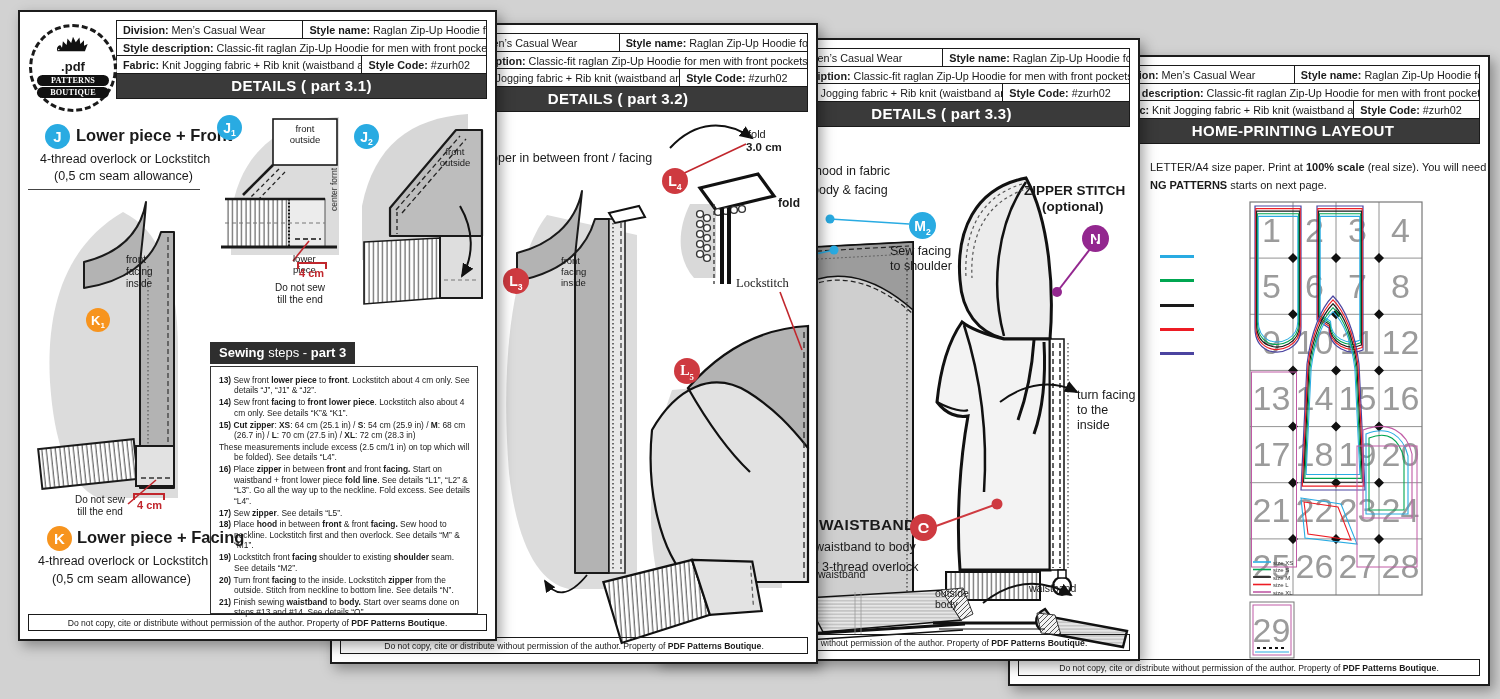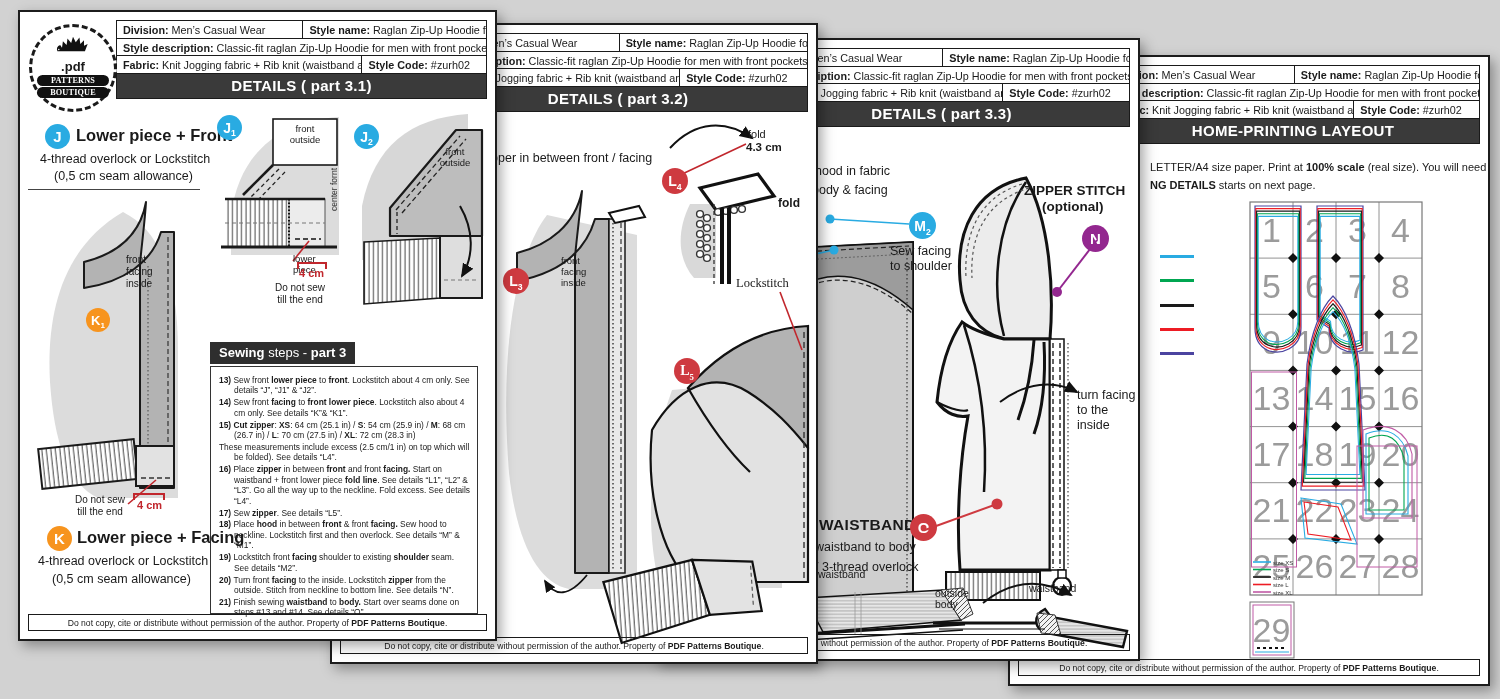--- a/index.html
+++ b/index.html
@@ -91,21 +91,21 @@
       <div class="hrow">
           <div class="hcell"><span class="hlbl">Style description:</span><span> Classic-fit raglan Zip-Up Hoodie for men with front pockets.</span></div>
         </div>
       <div class="hrow">
           <div class="hcell f1"><span class="hlbl">Fabric:</span><span> Knit Jogging fabric + Rib knit (waistband and cuffs).</span></div>
           <div class="hcell"><span class="hlbl">Style Code:</span><span> #zurh02</span></div>
         </div>
       <div class="banner">HOME-PRINTING LAYEOUT</div>
     </div>
     <div class="lab" style="left:140px;top:104px;font-size:11px;white-space:nowrap;"><span>LETTER/A4 size paper. Print at </span><span class="b">100% scale</span><span> (real size). You will need 29 pages.</span></div>
-    <div class="lab" style="left:140px;top:122px;font-size:11px;white-space:nowrap;"><span class="b">NG DETAILS</span><span> starts on next page.</span></div>
+    <div class="lab" style="left:140px;top:122px;font-size:11px;white-space:nowrap;"><span class="b">NG PATTERNS</span><span> starts on next page.</span></div>
     <div class="sw" style="left:150px;top:198px;background:#29ABE2;"></div>
     <div class="sw" style="left:150px;top:222px;background:#00A651;"></div>
     <div class="sw" style="left:150px;top:247px;background:#1a1a1a;"></div>
     <div class="sw" style="left:150px;top:271px;background:#ED1C24;"></div>
     <div class="sw" style="left:150px;top:295px;background:#4B44A0;"></div>
 
     <div class="diag" style="left:235px;top:143px;">
       <svg width="180" height="462" viewBox="0 0 180 462">
 
         <rect x="5" y="2" width="172" height="393" fill="none" stroke="#777" stroke-width="1.2"></rect>
@@ -381,21 +381,21 @@
           <circle cx="58" cy="100" r="3.4"></circle>
             <circle cx="66" cy="99" r="3.4"></circle>
           <circle cx="74" cy="98" r="3.4"></circle>
             <circle cx="82" cy="97" r="3.4"></circle>
         </g>
         <path d="M54,92 V172" stroke="#333" stroke-width="1.3" stroke-dasharray="4,3"></path>
         <rect x="60" y="96" width="4" height="76" fill="#111"></rect>
         <rect x="67" y="96" width="4" height="76" fill="#111"></rect>
       </svg>
       <span class="lab" style="left:88px;top:16px;font-size:11px;">fold</span>
-      <span class="lab b" style="left:86px;top:29px;font-size:11.5px;">4.3 cm</span>
+      <span class="lab b" style="left:86px;top:29px;font-size:11.5px;">3.0 cm</span>
       <span class="lab b" style="left:118px;top:84px;font-size:12px;">fold</span>
       <div class="badge bred" style="left:2px;top:56px;width:26px;height:26px;font-size:14px;">
           <span>L</span>
           <span class="bsub">4</span>
         </div>
     </div>
 
     <div class="diag" style="left:155px;top:148px;">
       <svg width="185" height="430" viewBox="0 0 185 430">
         <path d="M60,42 C22,92 14,200 22,300 C30,372 52,410 82,416 L150,416 L150,62 Z" fill="#dcdcdc"></path>

